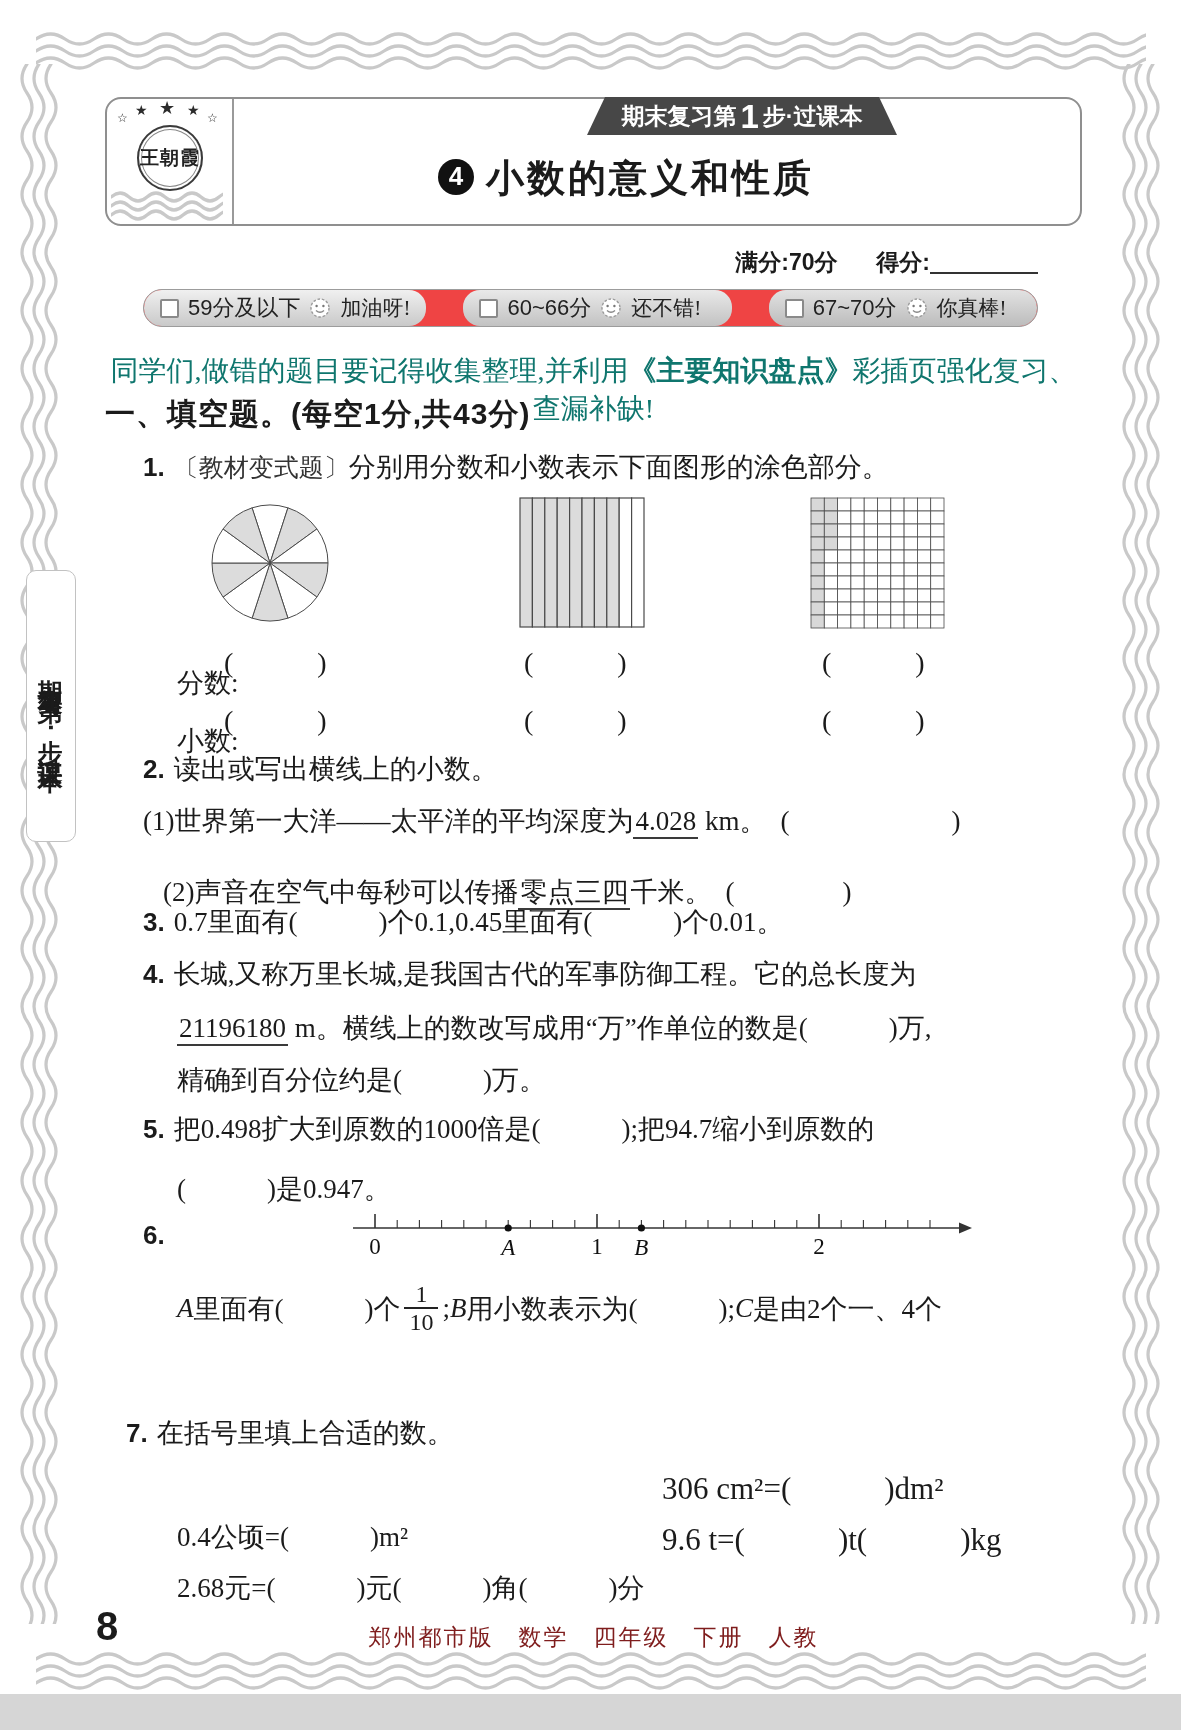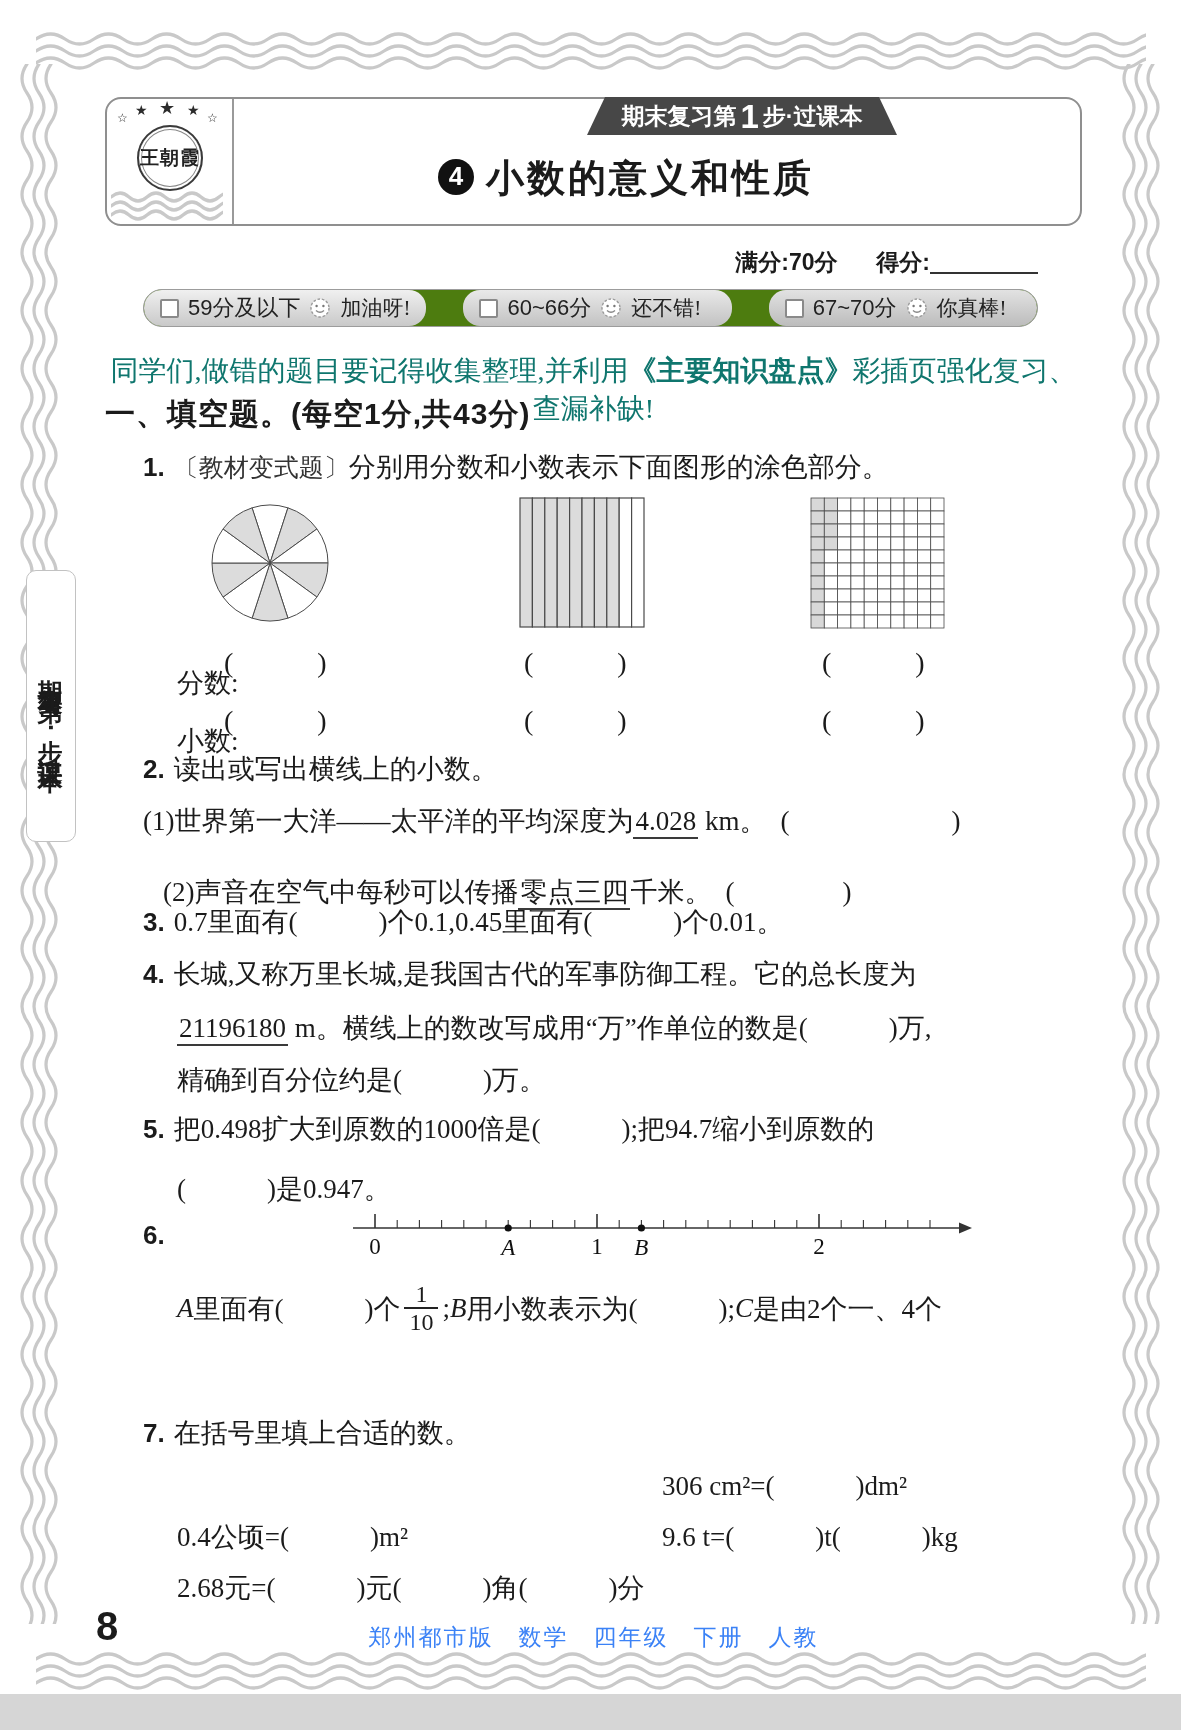--- a/index.html
+++ b/index.html
@@ -30,21 +30,21 @@
                  align-items:center; justify-content:center; font-size:26px; letter-spacing:0;
                  vertical-align:6px; margin-right:12px; }
 
   
   .score-line { position:absolute; top:247px; right:143px; font-family:"Liberation Sans",sans-serif;
                 font-weight:bold; font-size:23px; }
   .score-blank { display:inline-block; width:108px; border-bottom:2px solid #333; height:24px; vertical-align:-4px; }
 
   
   .bands { position:absolute; left:143px; top:289px; width:895px; height:38px; border:1.5px solid #9c9c9c;
-           border-radius:19px; background:#4d7c0f; display:flex; overflow:hidden;gap:32px; }
+           border-radius:19px; background:#ef4444; display:flex; overflow:hidden;gap:32px; }
   .seg { flex:1; display:flex; align-items:center; gap:9px; padding:0 16px;
          background:linear-gradient(180deg,#f0f0f0 0%,#c9c9c9 100%); border-radius:17px; }
   .seg + .seg { margin-left:5px; }
   .seg2 { background:linear-gradient(180deg,#e9e9e9 0%,#c2c2c2 100%); }
   .seg3 { background:linear-gradient(180deg,#e2e2e2 0%,#bcbcbc 100%); }
   .chk { width:19px; height:19px; background:#fff; border:2px solid #8a8a8a; border-radius:2px; flex:0 0 auto; }
   .band-range { font-family:"Liberation Sans",sans-serif; font-size:22px; color:#222; white-space:nowrap; }
   .band-praise { font-size:21px; color:#222; white-space:nowrap; }
 
   .notice { position:absolute; left:105px; top:352px; width:977px; text-align:center; font-size:28px; color:#0f766e; }
@@ -63,32 +63,32 @@
   .blank-abs { position:absolute; font-size:28px; }
   .row-label { position:absolute; left:177px; font-size:27px;margin-top:20px; }
 
   .frac { display:inline-flex; flex-direction:column; align-items:center; vertical-align:middle;
           font-size:24px; line-height:1.05; margin:0 4px; }
   .frac .fden { border-top:2px solid #222; padding:1px 5px 0 5px; }
   .frac .fnum { padding:0 5px; }
   .q6-text { position:absolute; left:177px; top:1282px; display:flex; align-items:center; font-size:27px; }
 
   .q7-left { position:absolute; left:177px; font-size:27px; white-space:nowrap; }
-  .q7-right { position:absolute; left:662px; font-size:27px; white-space:nowrap; }
+  .q7-right { position:absolute; left:662px; font-size:31px; white-space:nowrap; }
 
   .side-tab { position:absolute; left:26px; top:570px; width:50px; height:272px; background:#fff;
               border:1.5px solid #c2c2c2; border-radius:10px; display:flex; align-items:center; justify-content:center;
               writing-mode:vertical-rl; text-orientation:mixed;
               font-family:"Liberation Sans",sans-serif; font-weight:bold; font-size:25px; letter-spacing:5px; }
   .side-tab .t-num { text-orientation:upright; font-size:29px; letter-spacing:2px; }
 
   .page-num { position:absolute; left:96px; top:1604px; font-family:"Liberation Sans",sans-serif;
               font-weight:bold; font-size:40px; }
   .footer-line { position:absolute; left:105px; top:1622px; width:977px; text-align:center;
-                 font-size:23px; color:#3b82f6; letter-spacing:2px; }
+                 font-size:23px; color:#7f1d1d; letter-spacing:2px; }
 </style>
 </head>
 <body>
 
 <div id="page">
 
   <svg class="wave-svg" style="left:36px;top:32px;" width="1110" height="44">
       <path d="M0 7 q 14.5 -10 29 0 t 29 0 t 29 0 t 29 0 t 29 0 t 29 0 t 29 0 t 29 0 t 29 0 t 29 0 t 29 0 t 29 0 t 29 0 t 29 0 t 29 0 t 29 0 t 29 0 t 29 0 t 29 0 t 29 0 t 29 0 t 29 0 t 29 0 t 29 0 t 29 0 t 29 0 t 29 0 t 29 0 t 29 0 t 29 0 t 29 0 t 29 0 t 29 0 t 29 0 t 29 0 t 29 0 t 29 0 t 29 0 t 29 0" fill="none" stroke="#c9c9c9" stroke-width="3.2" stroke-linecap="round"></path>
       <path d="M0 19 q 14.5 -10 29 0 t 29 0 t 29 0 t 29 0 t 29 0 t 29 0 t 29 0 t 29 0 t 29 0 t 29 0 t 29 0 t 29 0 t 29 0 t 29 0 t 29 0 t 29 0 t 29 0 t 29 0 t 29 0 t 29 0 t 29 0 t 29 0 t 29 0 t 29 0 t 29 0 t 29 0 t 29 0 t 29 0 t 29 0 t 29 0 t 29 0 t 29 0 t 29 0 t 29 0 t 29 0 t 29 0 t 29 0 t 29 0 t 29 0" fill="none" stroke="#c9c9c9" stroke-width="3.2" stroke-linecap="round"></path>
       <path d="M0 31 q 14.5 -10 29 0 t 29 0 t 29 0 t 29 0 t 29 0 t 29 0 t 29 0 t 29 0 t 29 0 t 29 0 t 29 0 t 29 0 t 29 0 t 29 0 t 29 0 t 29 0 t 29 0 t 29 0 t 29 0 t 29 0 t 29 0 t 29 0 t 29 0 t 29 0 t 29 0 t 29 0 t 29 0 t 29 0 t 29 0 t 29 0 t 29 0 t 29 0 t 29 0 t 29 0 t 29 0 t 29 0 t 29 0 t 29 0 t 29 0" fill="none" stroke="#c9c9c9" stroke-width="3.2" stroke-linecap="round"></path>
@@ -402,21 +402,21 @@
         <span class="fnum">1</span>
         <span class="fden">10</span>
       </span>
       <span>;</span>
       <span class="it">B</span>
       <span>用小数表示为(　　　);</span>
       <span class="it">C</span>
       <span>是由2个一、4个</span>
   </div>
 
-  <div class="q-line" style="left:143px;top:1416px;">
+  <div class="q-line" style="left:126px;top:1416px;">
     <span class="q-num">7.</span><span>在括号里填上合适的数。</span>
   </div>
   <span class="q7-right" style="top:1468px;">306 cm²=(　　　)dm²</span>
   <span class="q7-left" style="top:1519px;">0.4公顷=(　　　)m²</span>
   <span class="q7-right" style="top:1519px;">9.6 t=(　　　)t(　　　)kg</span>
   <span class="q7-left" style="top:1570px;">2.68元=(　　　)元(　　　)角(　　　)分</span>
 
   <div class="side-tab">
     <span>期末复习第</span>
       <span class="t-num">1</span>

